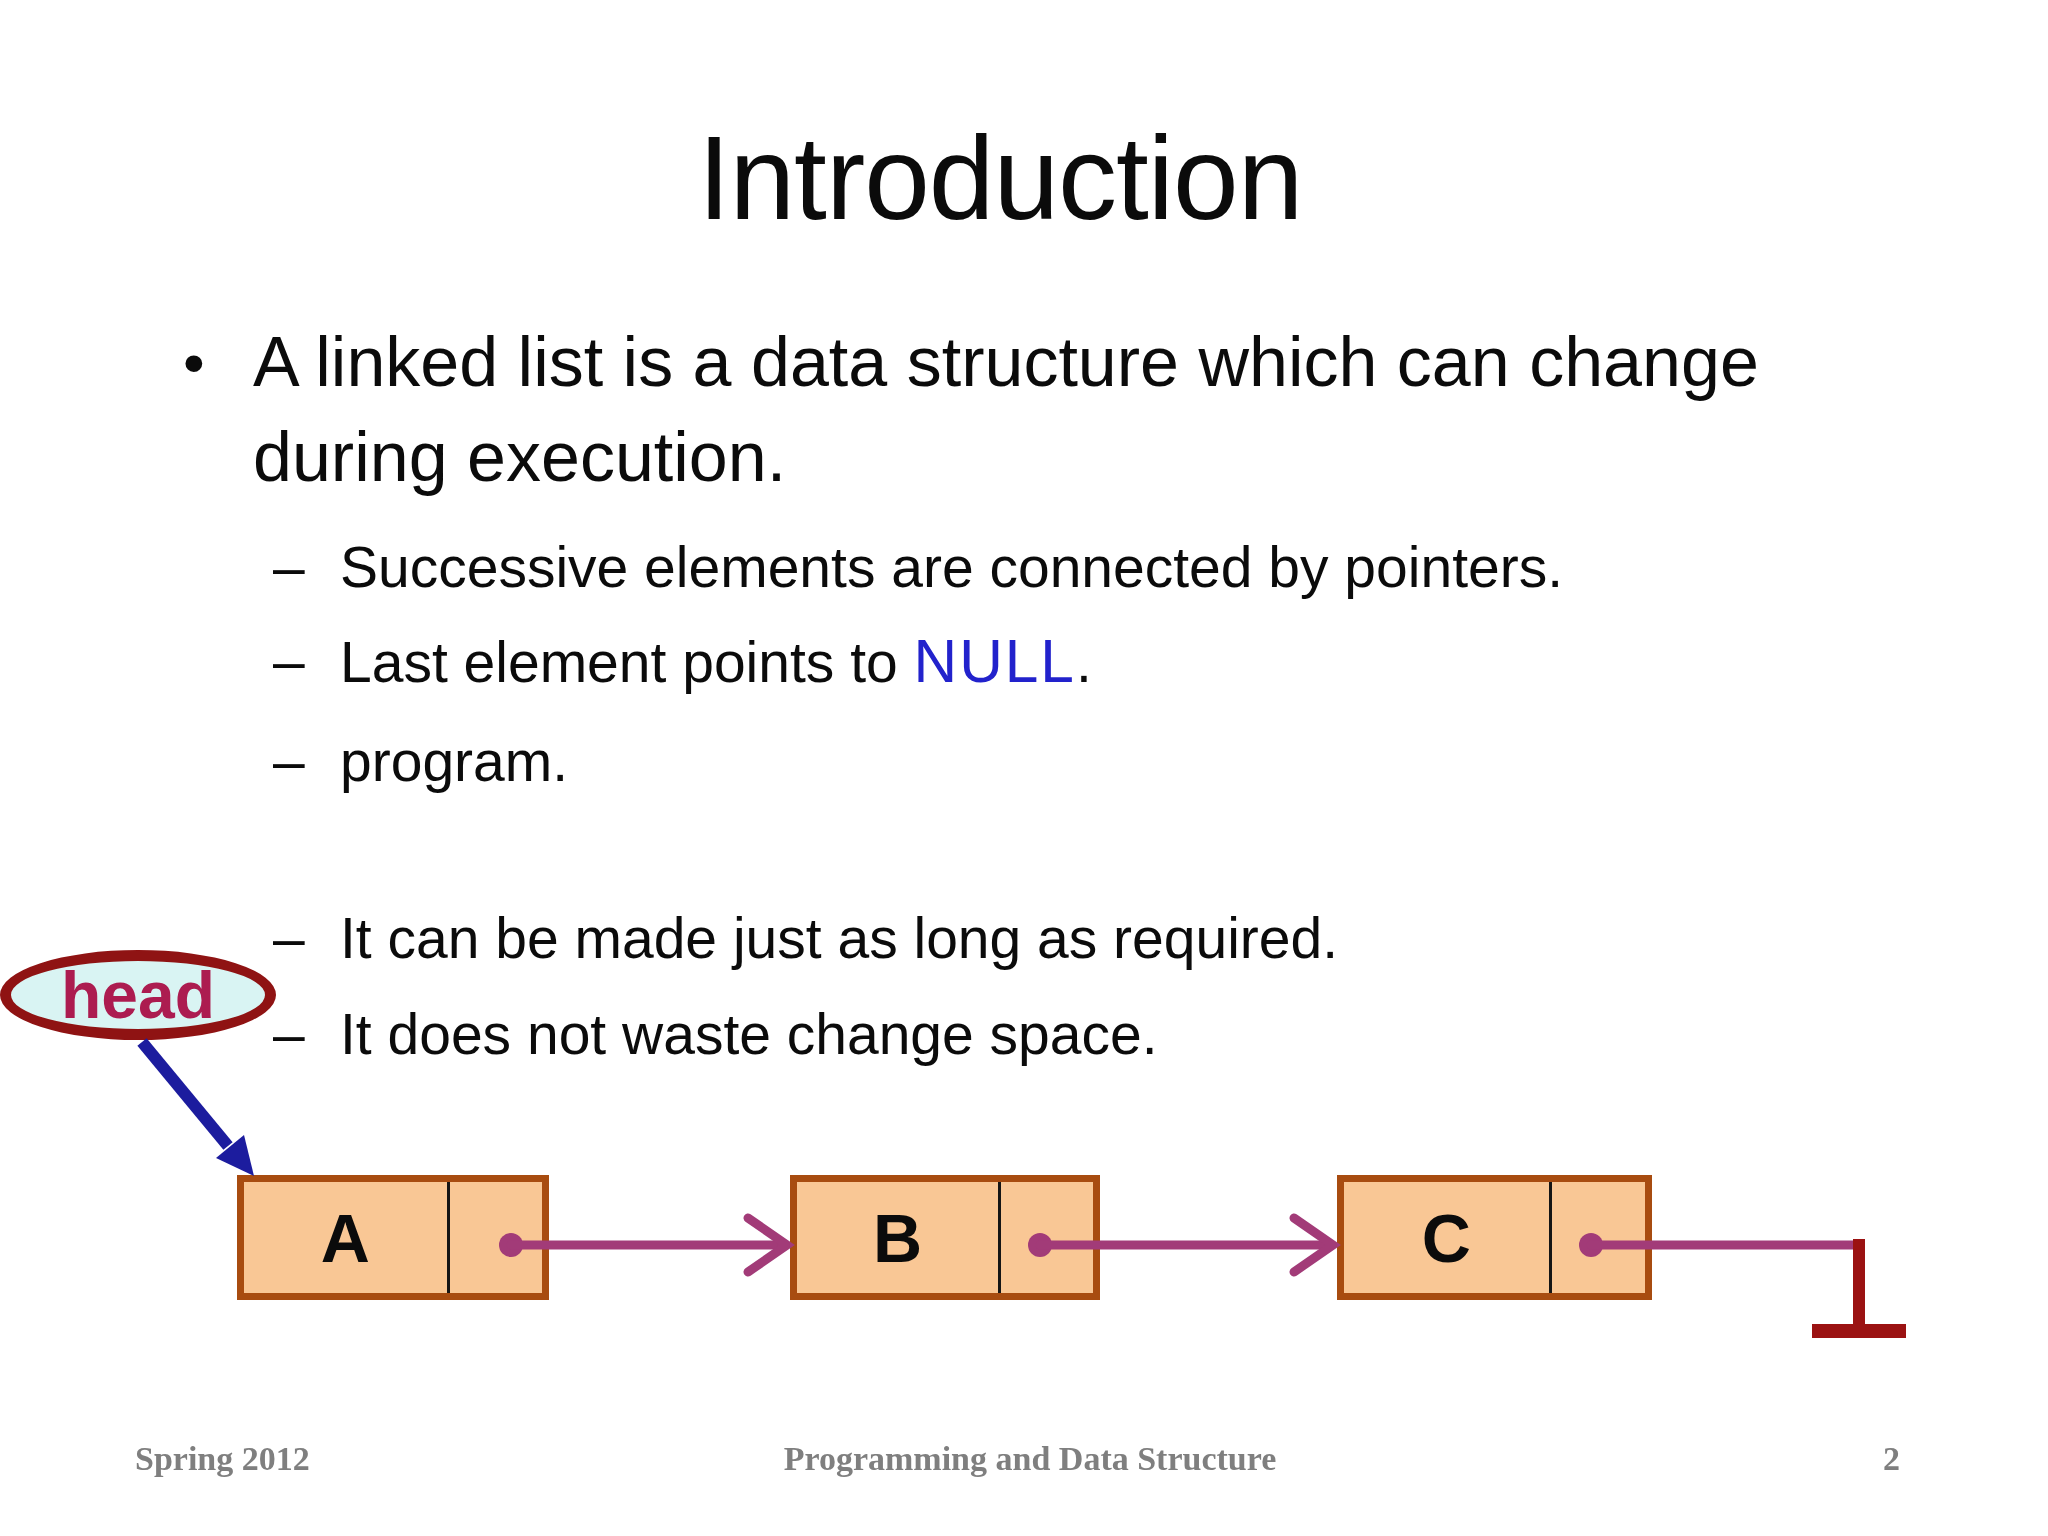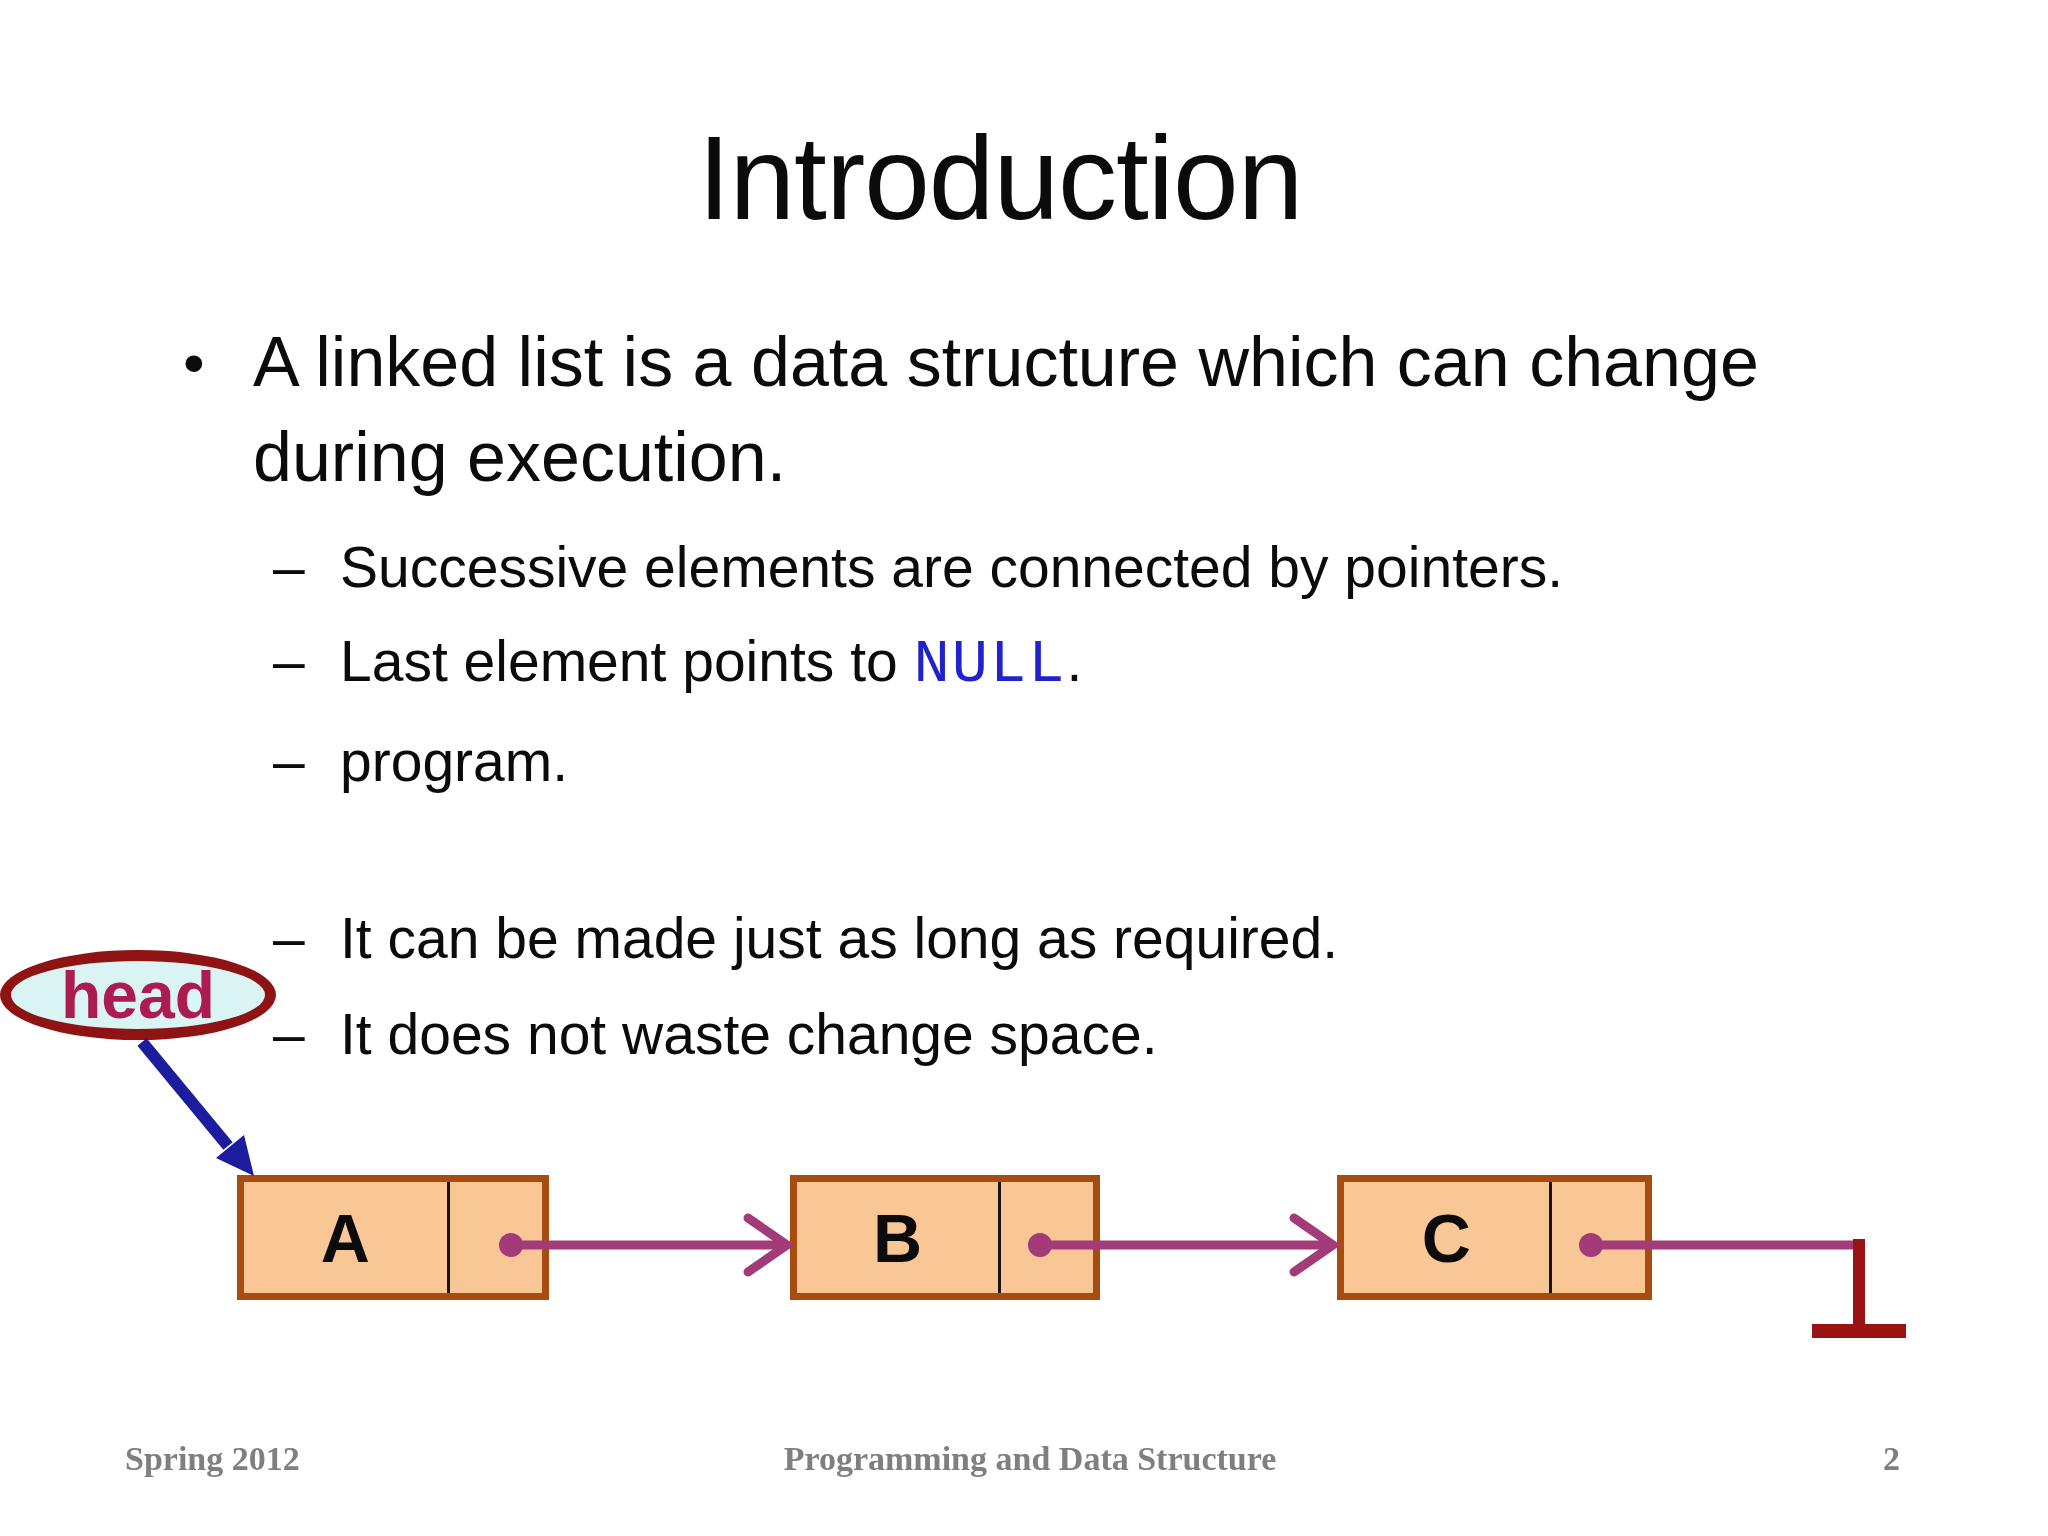--- a/index.html
+++ b/index.html
@@ -16,21 +16,21 @@
   .main-bullet{left:183px;top:315px;width:1720px;font-size:70px;line-height:95px;}
   .main-bullet .marker{width:70px;font-size:62px;line-height:95px;}
   .sub{left:273px;top:0;width:1620px;font-size:57px;line-height:95px;}
   .sub .marker{width:67px;font-size:57px;line-height:95px;}
   .sub-1{top:520px;}
   .sub-2{top:614px;}
   .sub-3{top:714px;}
   .sub-4{top:891px;}
   .sub-5{top:987px;}
   .code{
-    font-family:Liberation Mono, monospace;
+    font-family:Liberation Sans, sans-serif;
     color:var(--null-code-blue,#2222cc);font-size:1.06em;letter-spacing:2px;
   }
   .head-oval{
     position:absolute;left:0px;top:950px;width:254px;height:68px;
     background:var(--head-fill,#d9f4f3);
     border:11px solid var(--head-border,#8f1313);
     border-radius:50%;
     display:flex;align-items:center;justify-content:center;
   }
   .head-oval .head-label{
@@ -54,21 +54,21 @@
   .arrow-purple{stroke:var(--pointer-purple,#a23b78);stroke-width:9;fill:none;stroke-linecap:round;}
   .dot-purple{fill:var(--pointer-purple,#a23b78);stroke:none;}
   .navy{stroke:var(--head-arrow-navy,#1c1c9e);stroke-width:12;fill:none;}
   .navy-head{fill:var(--head-arrow-navy,#1c1c9e);stroke:none;}
   .dark-red{stroke:var(--null-dark-red,#9b1212);fill:none;}
   .footer{
     position:absolute;top:1440px;left:0;width:100%;
     font-family:"Liberation Serif","DejaVu Serif",serif;font-weight:bold;
     font-size:34px;color:#7f7f7f;
   }
-  .footer .f-left{position:absolute;left:125px;top:0;}
+  .footer .f-left{position:absolute;left:135px;top:0;}
   .footer .f-center{position:absolute;left:0;width:100%;text-align:center;top:0;margin-left:30px;}
   .footer .f-right{position:absolute;right:100px;top:0;}
 </style>
 </head>
 <body>
 
 <div class="slide">
 
   <div class="title">Introduction</div>
 

